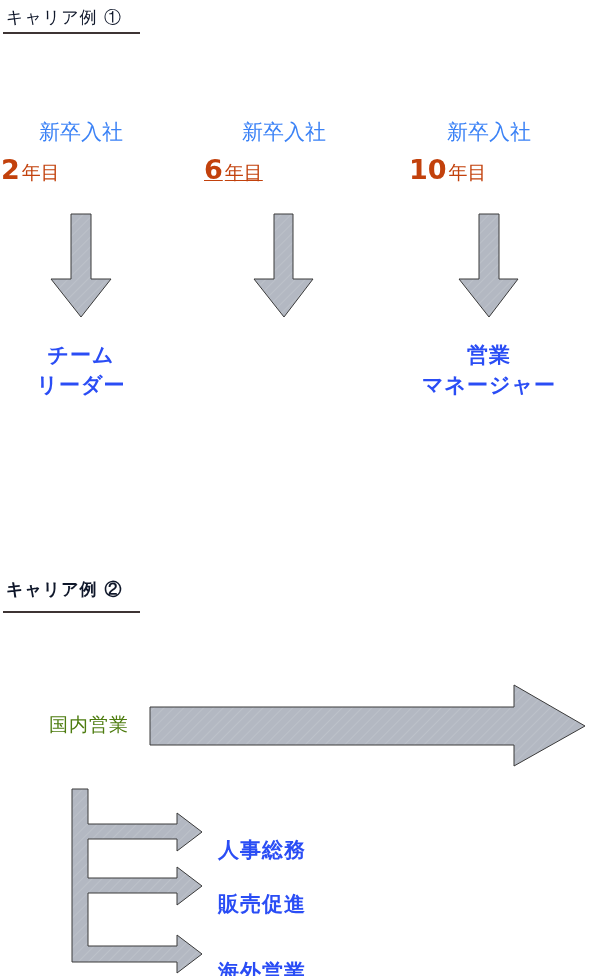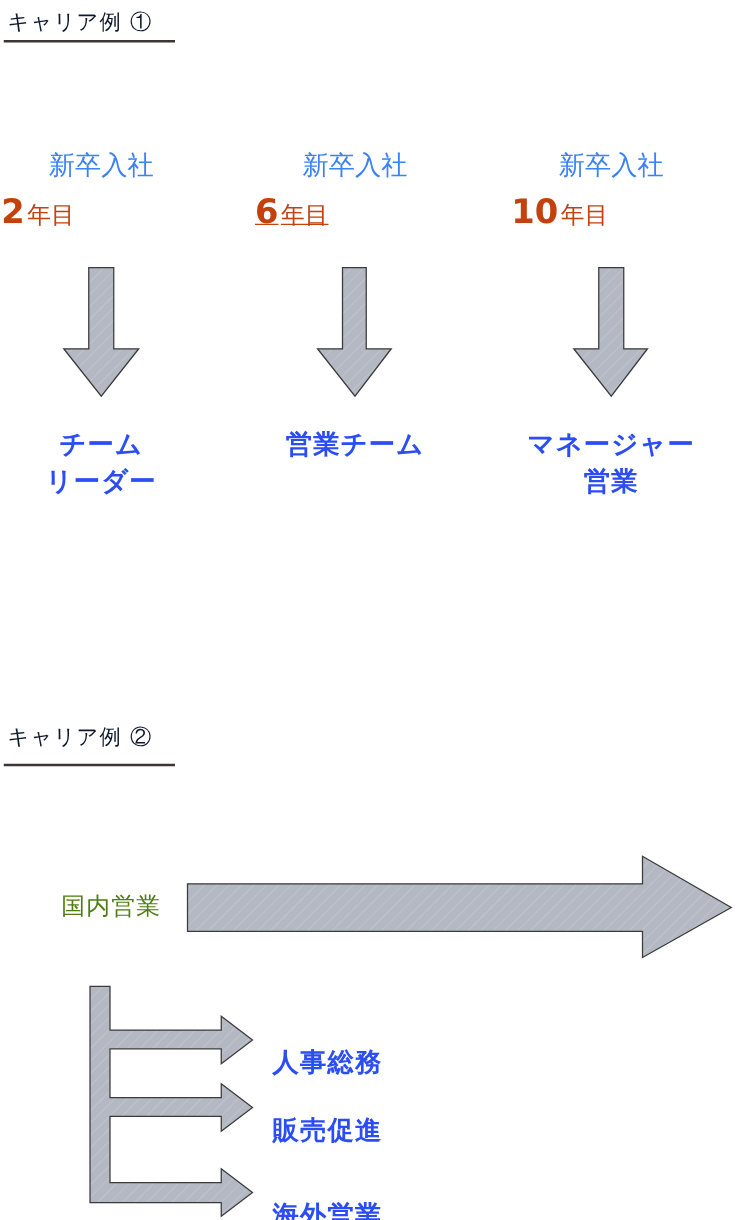--- a/index.html
+++ b/index.html
@@ -31,32 +31,31 @@
     <div>リーダー</div>
   </div>
 </div>
 
 <div>
   <div class="step-label" style="left:204px; top:118px;">新卒入社</div>
   <div class="step-year" style="left:204px; top:154px;text-decoration:underline;">
     <span class="num">6</span><span class="unit">年目</span>
   </div>
   <div class="role" style="left:184px; top:340px;">
-    <div>営業チーム</div>
   </div>
 </div>
 
 <div>
   <div class="step-label" style="left:409px; top:118px;">新卒入社</div>
   <div class="step-year" style="left:409px; top:154px;">
     <span class="num">10</span><span class="unit">年目</span>
   </div>
   <div class="role" style="left:389px; top:340px;">
+    <div>営業</div>
     <div>マネージャー</div>
-    <div>営業</div>
   </div>
 </div>
 
 <svg class="diagram" width="600" height="976" viewBox="0 0 600 976">
   <defs>
     <pattern id="hatch" patternUnits="userSpaceOnUse" width="7" height="7" patternTransform="rotate(45)">
       <rect width="7" height="7" fill="#b3b8c2"></rect>
       <line x1="0" y1="0" x2="0" y2="7" stroke="#c3c7cf" stroke-width="1.2"></line>
     </pattern>
   </defs>
@@ -73,20 +72,20 @@
 
   <g>
     <polygon points="150,707 514,707 514,685 585,726 514,766 514,745 150,745" fill="url(#hatch)" stroke="#3a3a3a" stroke-width="1"></polygon>
   </g>
 
   <g>
     <polygon points="72,789 88,789 88,824 177,824 177,813 202,832 177,851 177,839 88,839 88,878 177,878 177,867 202,886 177,905 177,893 88,893 88,946 177,946 177,935 202,954 177,973 177,962 72,962" fill="url(#hatch)" stroke="#3a3a3a" stroke-width="1"></polygon>
   </g>
 </svg>
 
-<div class="section-title" style="top:578px;">キャリア例 ②</div>
+<div class="section-title" style="top:578px;font-weight:bold;">キャリア例 ②</div>
 <div class="section-rule" style="top:611px;"></div>
 
 <div class="domestic-label">国内営業</div>
 
 <div class="branch-label" style="top:820px;">人事総務</div>
 <div class="branch-label" style="top:874px;">販売促進</div>
 <div class="branch-label" style="top:942px;">海外営業</div>
 
 </body></html>

